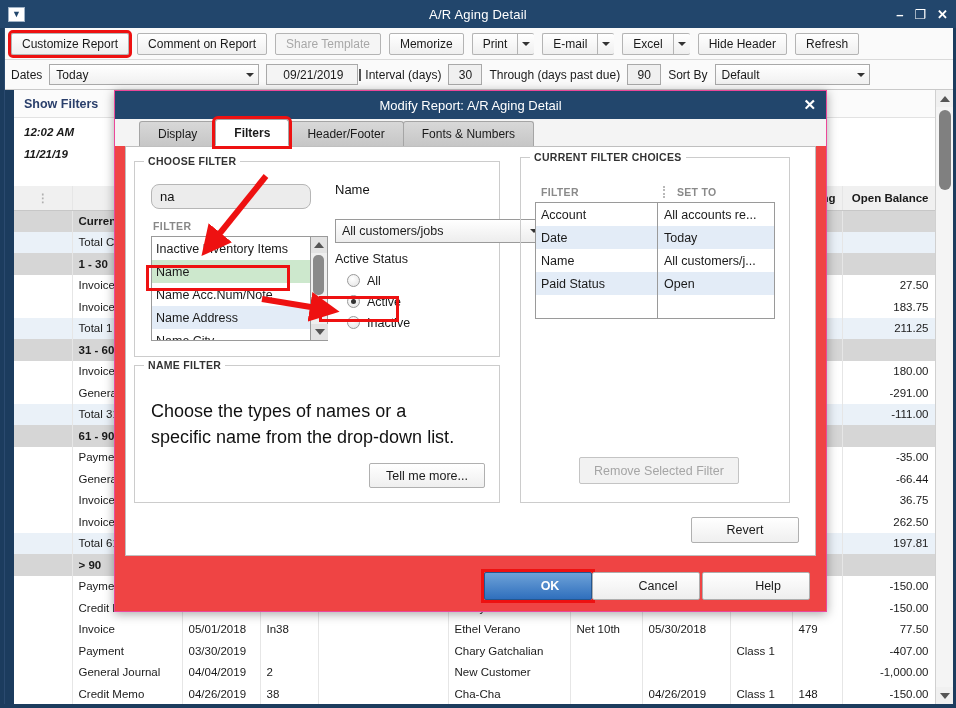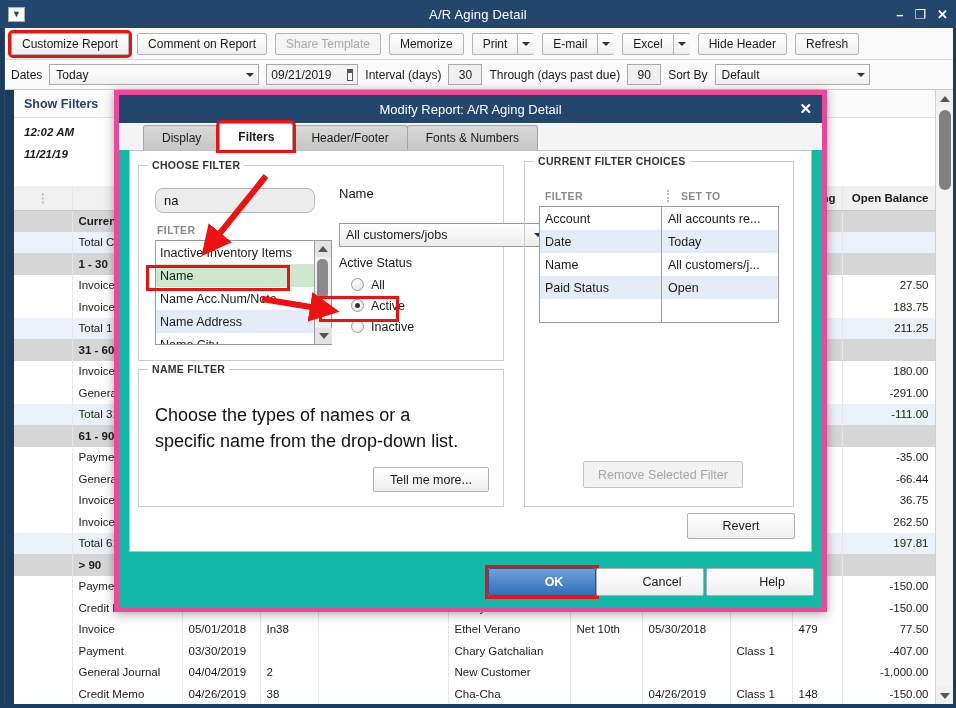--- a/index.html
+++ b/index.html
@@ -66,21 +66,21 @@
   }
   .lbl { font-size:12px; color:#1a1a1a; white-space:nowrap; }
   .combo {
     height:21px; background:linear-gradient(#ffffff,#f0f0f0);
     border:1px solid #a9a9a9; display:flex; align-items:center;
     padding:0 4px 0 6px; font-size:12px; position:relative;
   }
   .combo .cv { flex:1; }
   .datefield {
     height:21px; width:92px; background:#f4f4f4; border:1px solid #a9a9a9;
-    display:flex; align-items:center; padding:0 4px; font-size:12px; gap:16px;
+    display:flex; align-items:center; padding:0 16px; font-size:12px; gap:16px;
   }
   .calicon {
     width:13px;height:12px;border:1px solid #555;background:#fff;
     display:flex;flex-direction:column;
   }
   .calicon i { display:block; height:3px; background:#555; }
   .numfield {
     height:21px; width:34px; background:#f0f0f0; border:1px solid #a9a9a9;
     display:flex; align-items:center; justify-content:center; font-size:12px;
   }
@@ -125,21 +125,21 @@
   }
   .vsb-arrow { width:18px; height:17px; display:flex; align-items:center; justify-content:center; background:#f0f0f0; }
   .vsb-arrow.bottom { position:absolute; bottom:0; }
   .tri-up { width:0;height:0;border-left:5px solid transparent;border-right:5px solid transparent;border-bottom:6px solid #555; }
   .tri-dn { width:0;height:0;border-left:5px solid transparent;border-right:5px solid transparent;border-top:6px solid #555; }
   .vsb-thumb { position:absolute; top:20px; left:3px; width:12px; height:80px; background:#808080; border-radius:6px; }
 
   
   .modal {
     position:absolute; left:114px; top:90px; width:713px; height:522px;
-    background:#14b8a6; border:5px solid #ec4899;
+    background:#ef4444; border:1px solid #ec4899;
     box-shadow:0 2px 10px rgba(0,0,0,.35);
   }
   .modal-head {
     height:28px; background:#22466c; color:#fff;
     display:flex; align-items:center; justify-content:center; position:relative;
     font-size:13px;
   }
   .modal-x { position:absolute; right:10px; font-size:15px; font-weight:bold; cursor:default; }
   .tabs { display:flex; height:27px; padding-left:24px; background:#f4f4f4; align-items:flex-end; }
   .tab {

